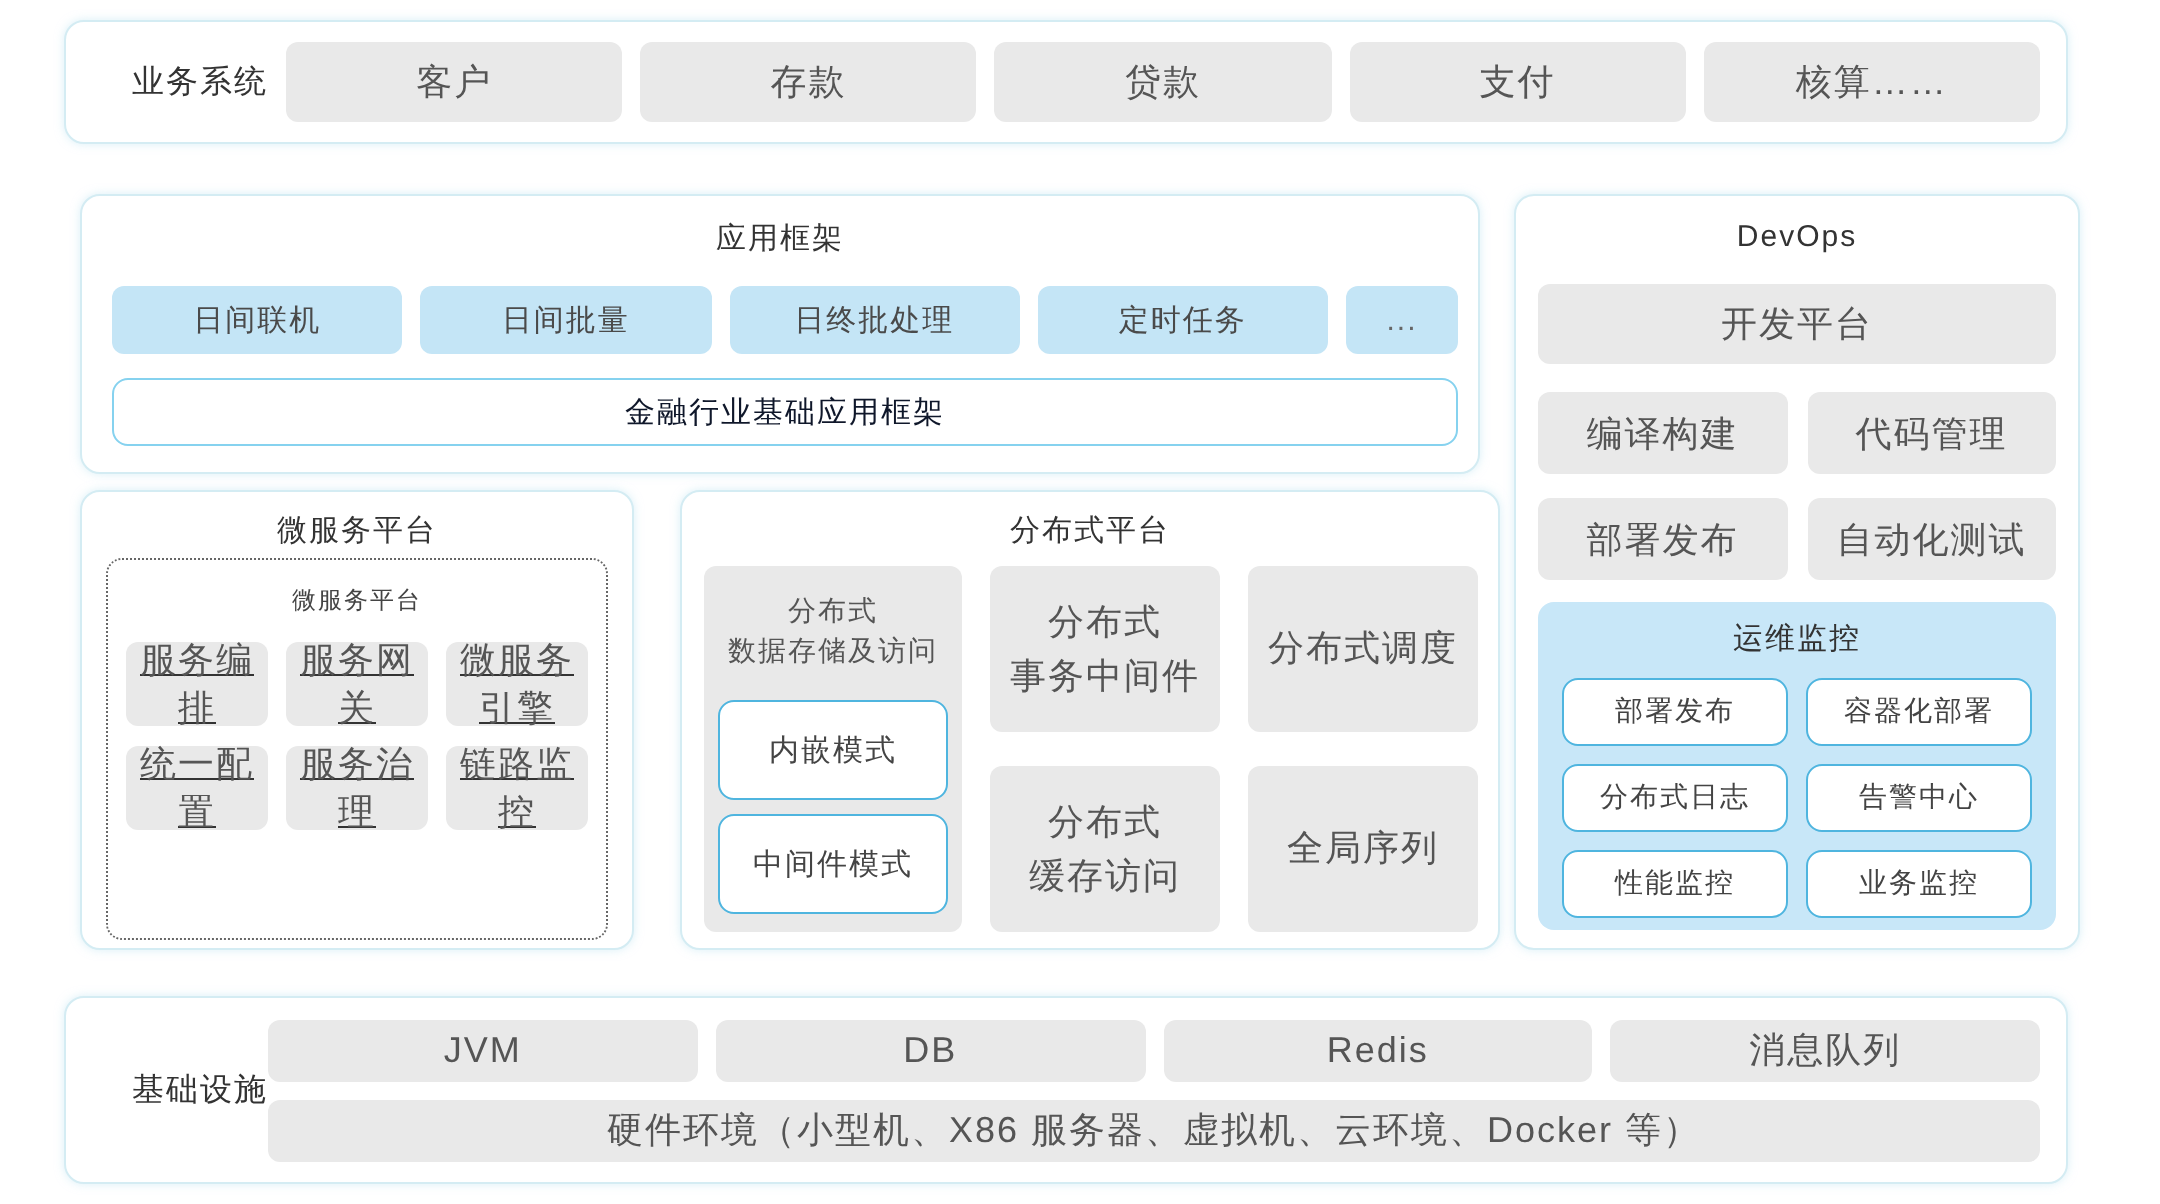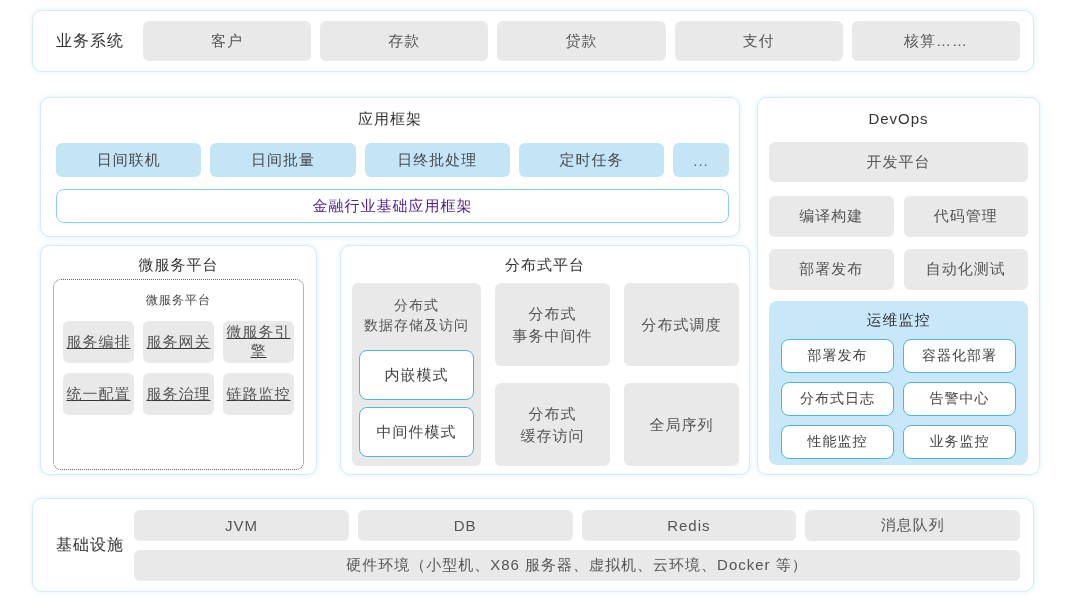--- a/index.html
+++ b/index.html
@@ -6,40 +6,40 @@
   .screen{
     position:relative;width:1080px;height:602px;background:#ffffff;overflow:hidden;
     font-family:"Liberation Sans","DejaVu Sans",sans-serif;color:#333;
   }
   .panel{
     position:absolute;background:#fff;border:1px solid #d4ecf3;border-radius:10px;
     box-shadow:0 0 5px rgba(185,226,240,.55);box-sizing:border-box;
   }
   .ptitle{text-align:center;font-size:15px;font-weight:500;color:#333;letter-spacing:1px;}
   .gbox{background:#e9e9e9;border-radius:6px;color:#555;display:flex;align-items:center;
-        justify-content:center;font-size:15px;text-align:center;letter-spacing:1px;}
+        justify-content:center;font-size:18px;text-align:center;letter-spacing:1px;}
   .bbox{background:#c4e5f6;border-radius:6px;color:#4a4a4a;display:flex;align-items:center;
         justify-content:center;font-size:15px;letter-spacing:1px;}
   .wbox{background:#fff;border:1px solid #4fb5df;border-radius:8px;color:#444;display:flex;
         align-items:center;justify-content:center;font-size:14px;letter-spacing:1px;}
-  .side-label{font-size:16px;font-weight:500;color:#333;text-align:center;letter-spacing:1px;}
+  .side-label{font-size:16px;font-weight:500;color:#333;text-align:right;letter-spacing:1px;}
 
   
   .biz-inner{display:flex;align-items:center;height:100%;padding:0 13px;gap:9px;}
   .biz-label{flex:0 0 88px;}
   .biz-item{flex:1;height:40px;}
 
   
   .app-title{padding-top:12px;}
   .app-row{display:flex;gap:9px;margin:14px 10px 0 15px;}
   .app-row .bbox{flex:1;height:34px;}
   .app-row .bbox.small{flex:0 0 56px;color:#666;}
   .app-base{height:32px;margin:12px 10px 0 15px;border:1px solid #86d2ef;border-radius:8px;
             display:flex;align-items:center;justify-content:center;font-size:15px;font-weight:500;
-            color:#4c1d95;letter-spacing:1px;background:#fff;}
+            color:#0f172a;letter-spacing:1px;background:#fff;}
 
   
   .devops-inner{padding:12px 11px 0;}
   .devops-full{height:40px;margin-top:15px;}
   .devops-row{display:flex;gap:10px;margin-top:14px;}
   .devops-row .gbox{flex:1;height:41px;}
   .monitor{margin-top:11px;background:#c8e7f8;border-radius:8px;padding:9px 12px 0;height:155px;}
   .monitor-title{font-size:15px;font-weight:500;text-align:center;color:#333;line-height:20px;
                  margin-bottom:9px;letter-spacing:1px;}
   .monitor-grid{display:grid;grid-template-columns:1fr 1fr;gap:9px;}

